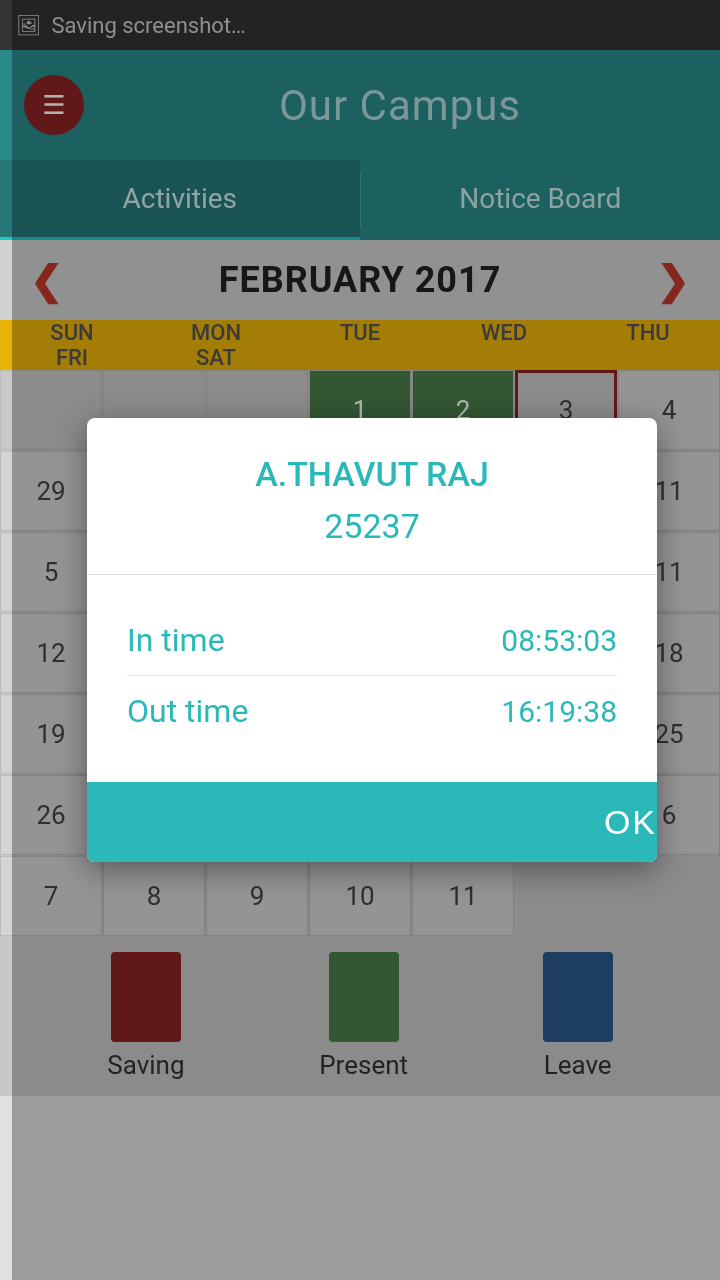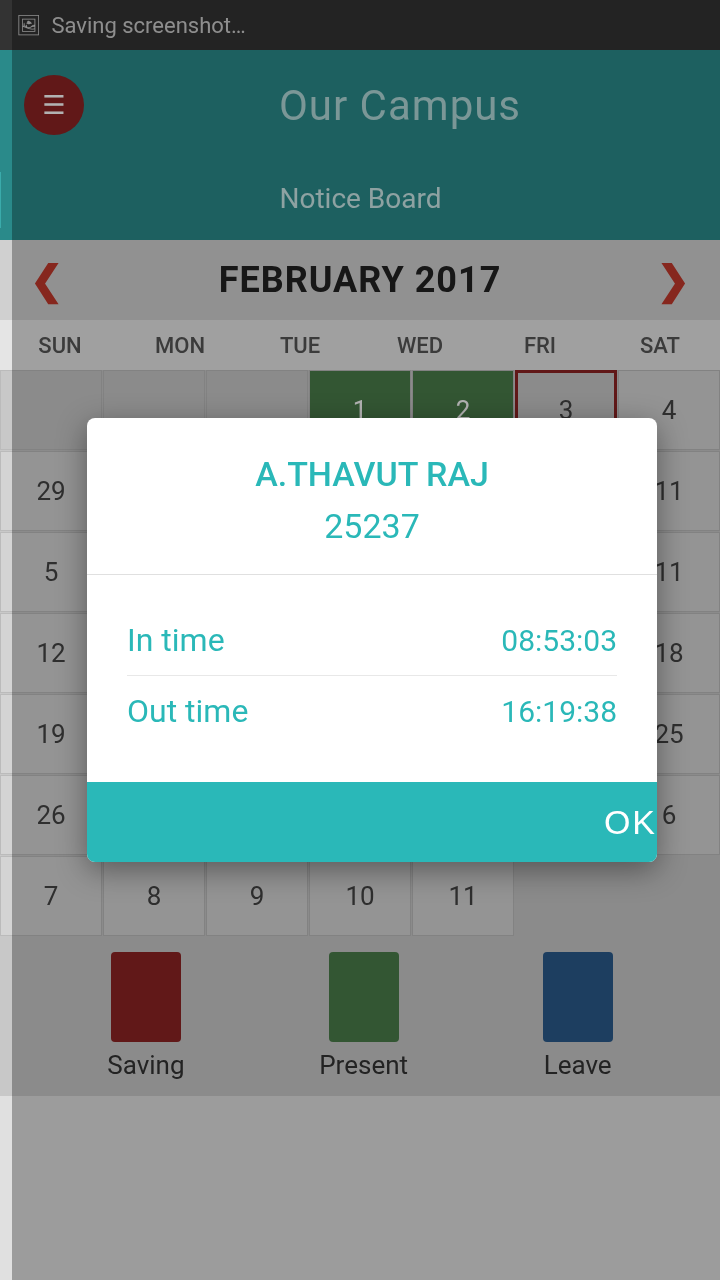--- a/index.html
+++ b/index.html
@@ -124,22 +124,22 @@
       font-weight: bold;
       color: #222;
       letter-spacing: 1px;
     }
 
     
     #day-headers {
       width: 720px;
       height: 50px;
       display: grid;
-      grid-template-columns: repeat(6, 1fr);
-      background: #e5e5e5;
+      grid-template-columns: repeat(5, 1fr);
+      background: #eab308;
     }
     .day-header {
       display: flex;
       align-items: center;
       justify-content: center;
       font-size: 22px;
       color: #555;
       font-weight: 500;
     }
 
@@ -288,39 +288,43 @@
 </div>
 
 <div id="app-bar">
   <div id="menu-button">
     <span id="menu-icon">☰</span>
   </div>
   <span id="app-title">Our Campus</span>
 </div>
 
 <div id="tabs">
+  <div class="tab active">
+    <span>Activities</span>
+  </div>
   <div class="tab-divider"></div>
   <div class="tab">
     <span>Notice Board</span>
   </div>
 </div>
 
 <div id="calendar-area">
 
   <div id="month-nav">
     <span id="prev-month">❮</span>
     <span id="month-title">FEBRUARY 2017</span>
     <span id="next-month">❯</span>
   </div>
 
   <div id="day-headers">
     <div class="day-header">SUN</div>
     <div class="day-header">MON</div>
     <div class="day-header">TUE</div>
     <div class="day-header">WED</div>
+    <div class="day-header">THU</div>
     <div class="day-header">FRI</div>
     <div class="day-header">SAT</div>
   </div>
 
   <div id="calendar-grid">
   <div class="cal-cell empty"></div>
       <div class="cal-cell empty"></div>
       <div class="cal-cell empty"></div>
       <div class="cal-cell present">1</div>
       <div class="cal-cell present">2</div>

